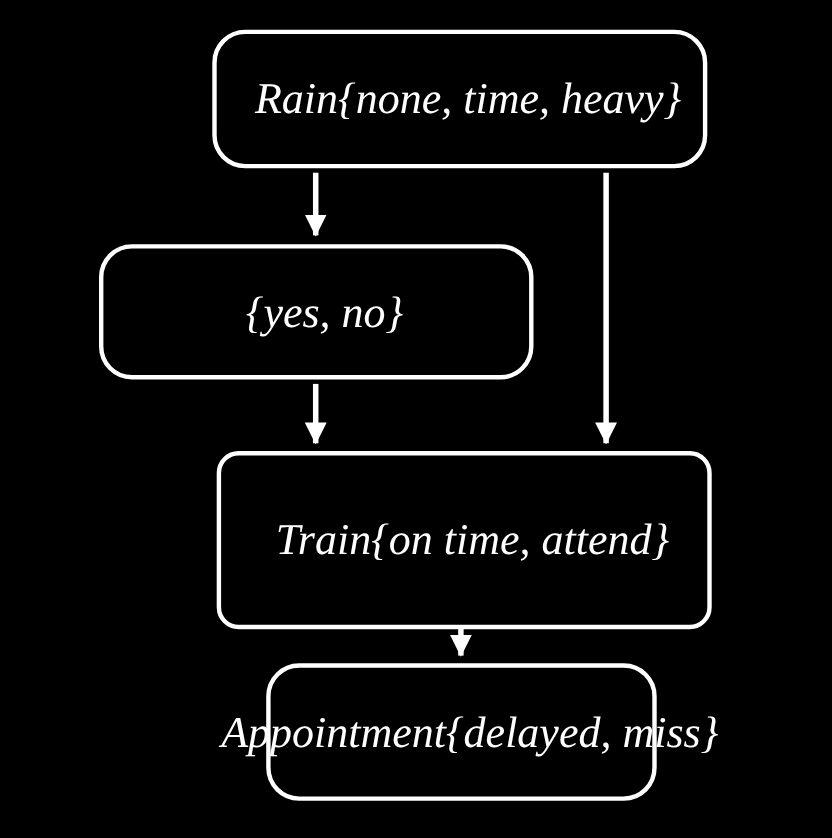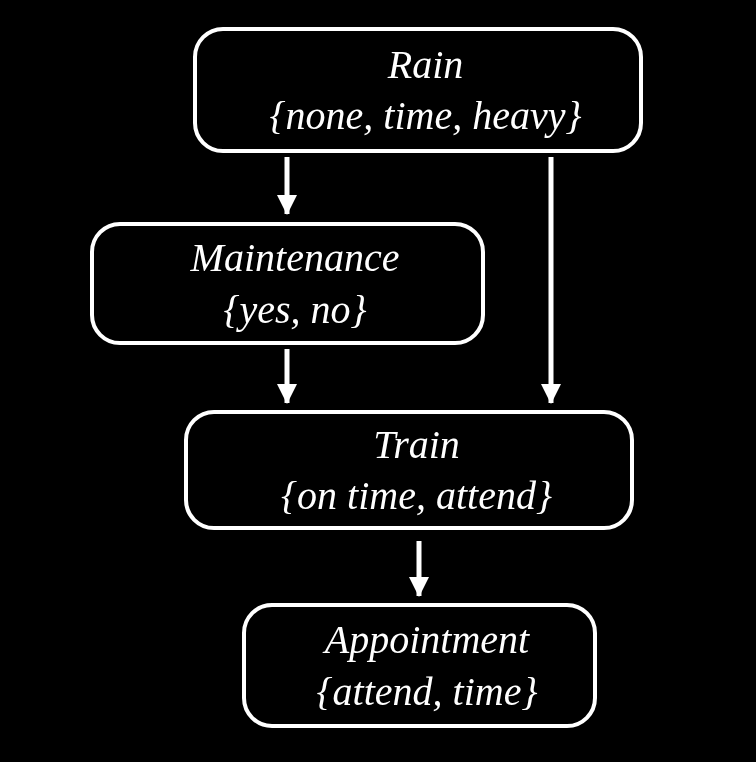--- a/index.html
+++ b/index.html
@@ -18,34 +18,34 @@
     overflow: hidden;
     font-family: "Liberation Serif", serif;
   }
   .node {
     position: absolute;
     border: 4px solid var(--node-border);
     border-radius: 30px;
     background: var(--background);
     color: var(--text);
     display: flex;
-    flex-direction: column;
+    flex-direction: row;
     align-items: center;
     justify-content: center;
     text-align: left;
     font-style: italic;
     font-size: 40px;
     line-height: 1.28;
     z-index: 2;
     padding-left: 15px;
   }
   .node .node-title, .node .node-domain { white-space: nowrap; }
   #node-rain        { left: 193px; top:  27px; width: 450px; height: 126px; }
   #node-maintenance { left:  90px; top: 222px; width: 395px; height: 123px; }
-  #node-train       { left: 184px; top: 410px; width: 450px; height: 120px; }
+  #node-train       { left: 197px; top: 410px; width: 450px; height: 162px; border-radius: 20px; }
   #node-appointment { left: 242px; top: 603px; width: 355px; height: 125px; }
   .edges {
     position: absolute;
     left: 0; top: 0;
     width: 756px;
     height: 762px;
     z-index: 1;
   }
   .edges line {
     stroke: var(--arrow);
@@ -68,27 +68,26 @@
     <line x1="287" y1="349" x2="287" y2="403" marker-end="url(#arrowhead)"></line>
     <line x1="419" y1="541" x2="419" y2="596" marker-end="url(#arrowhead)"></line>
   </svg>
 
   <div class="node" id="node-rain">
     <div class="node-title">Rain</div>
     <div class="node-domain">{none, time, heavy}</div>
   </div>
 
   <div class="node" id="node-maintenance">
-    <div class="node-title">Maintenance</div>
     <div class="node-domain">{yes, no}</div>
   </div>
 
   <div class="node" id="node-train">
     <div class="node-title">Train</div>
     <div class="node-domain">{on time, attend}</div>
   </div>
 
   <div class="node" id="node-appointment">
     <div class="node-title">Appointment</div>
-    <div class="node-domain">{attend, time}</div>
+    <div class="node-domain">{delayed, miss}</div>
   </div>
 
 </div>
 
 </body></html>

